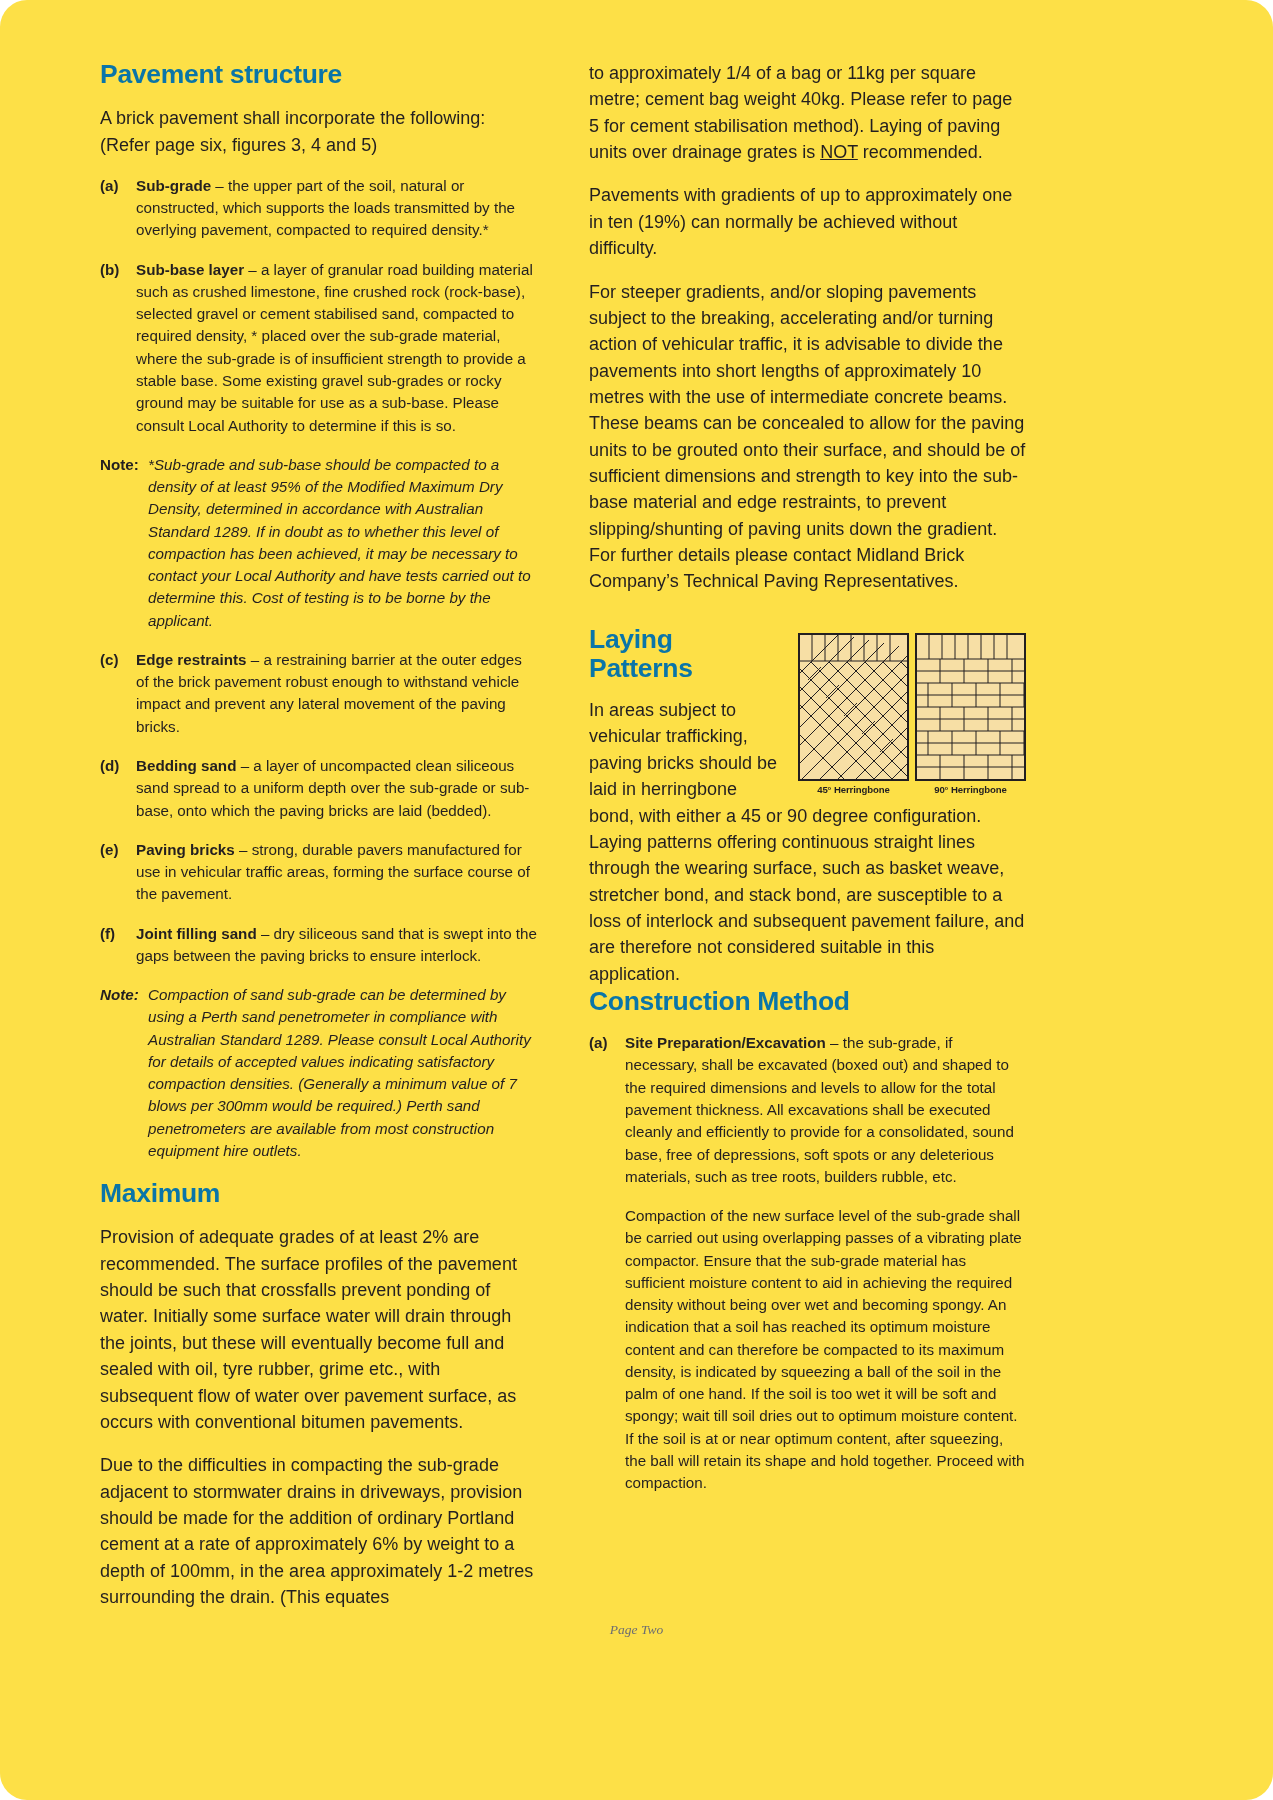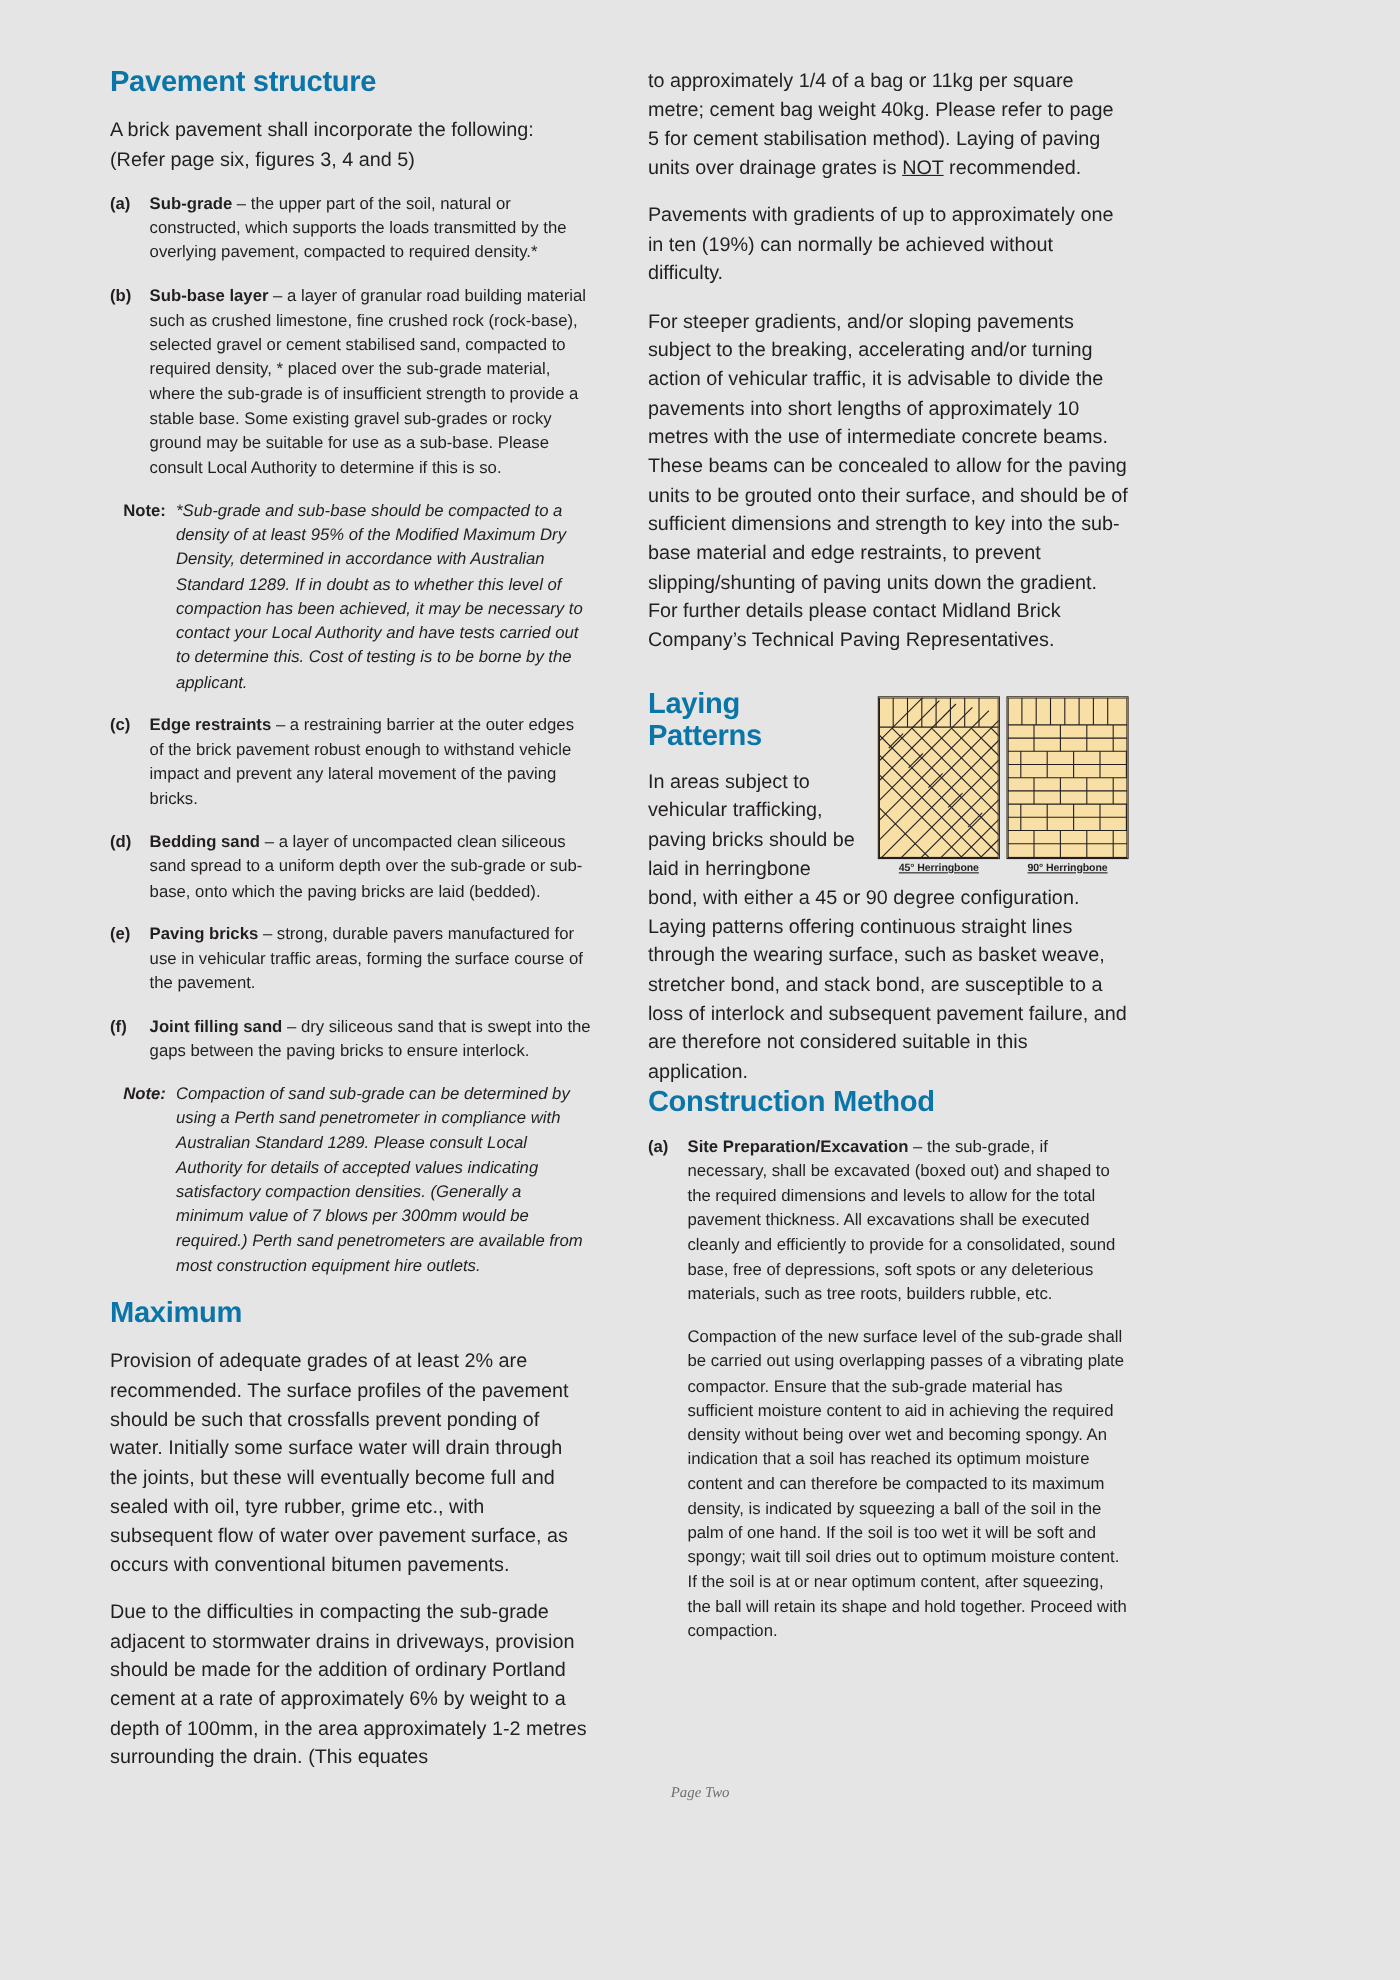--- a/index.html
+++ b/index.html
@@ -13,21 +13,22 @@
     font-family: "Liberation Sans", sans-serif;
     color: #231f20;
     position: relative;
     overflow: hidden;
   }
   .page {
     position: absolute;
     left: 0; top: 0;
     width: 1273px;
     height: 1800px;
-    background: #e5e5e5;
+    background: #fde047;
+    border-radius: 27px;
   }
   .columns {
     position: absolute;
     left: 100px;
     top: 60px;
     width: 1073px;
     display: flex;
     gap: 52px;
   }
   .col {
@@ -62,39 +63,37 @@
     font-weight: bold;
   }
   .li-text { flex: 1 1 auto; }
   .li-text b { font-weight: bold; text-align: right; }
   .italic { font-style: italic; }
   .note-row {
     display: flex;
     font-size: 15.2px;
     line-height: 1.465;
     margin-bottom: 17px;
-    margin-left: 12px;
   }
   .note-label {
     font-weight: bold;
     flex: 0 0 48px;
     width: 48px;
   }
   .note-label.ital { font-style: italic; }
   u.nodec { text-decoration: underline; }
 
   
   .lp-wrap {
     position: relative;
   }
   .figs {
     float: right;
     width: 228px;
     margin: 8px 0 6px 16px;
-    text-decoration: underline;
   }
   .figs-row {
     display: flex;
     gap: 6px;
   }
   .fig {
     width: 111px;
   }
   .fig-box {
     width: 109px;

